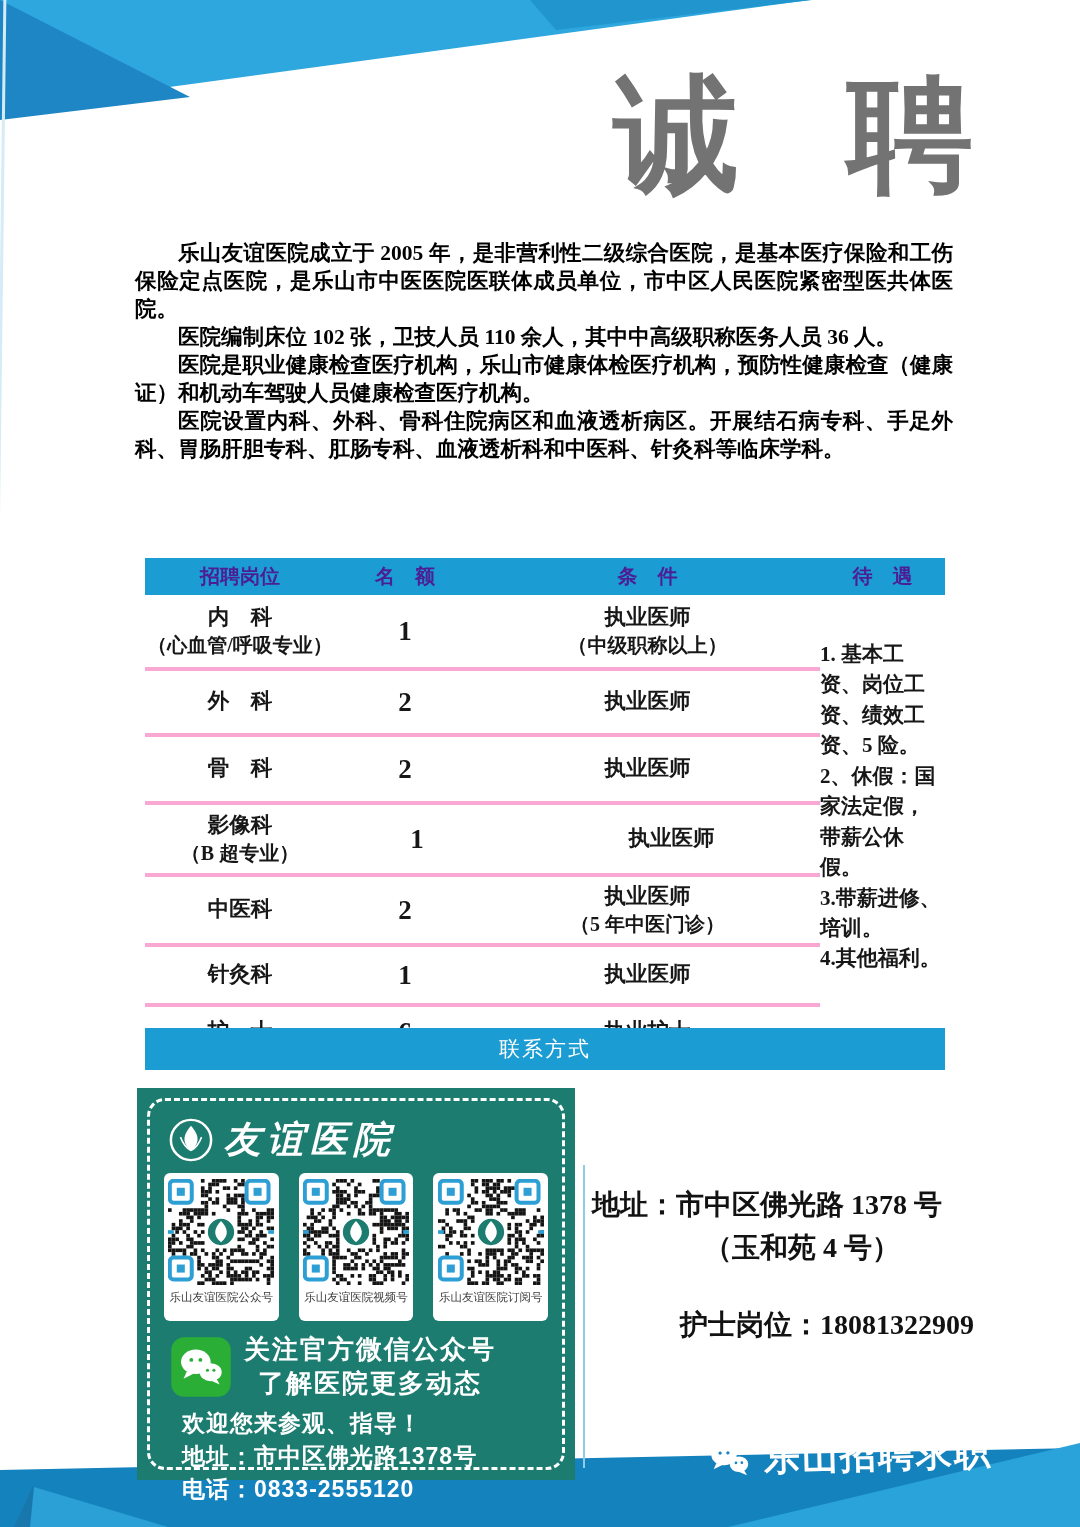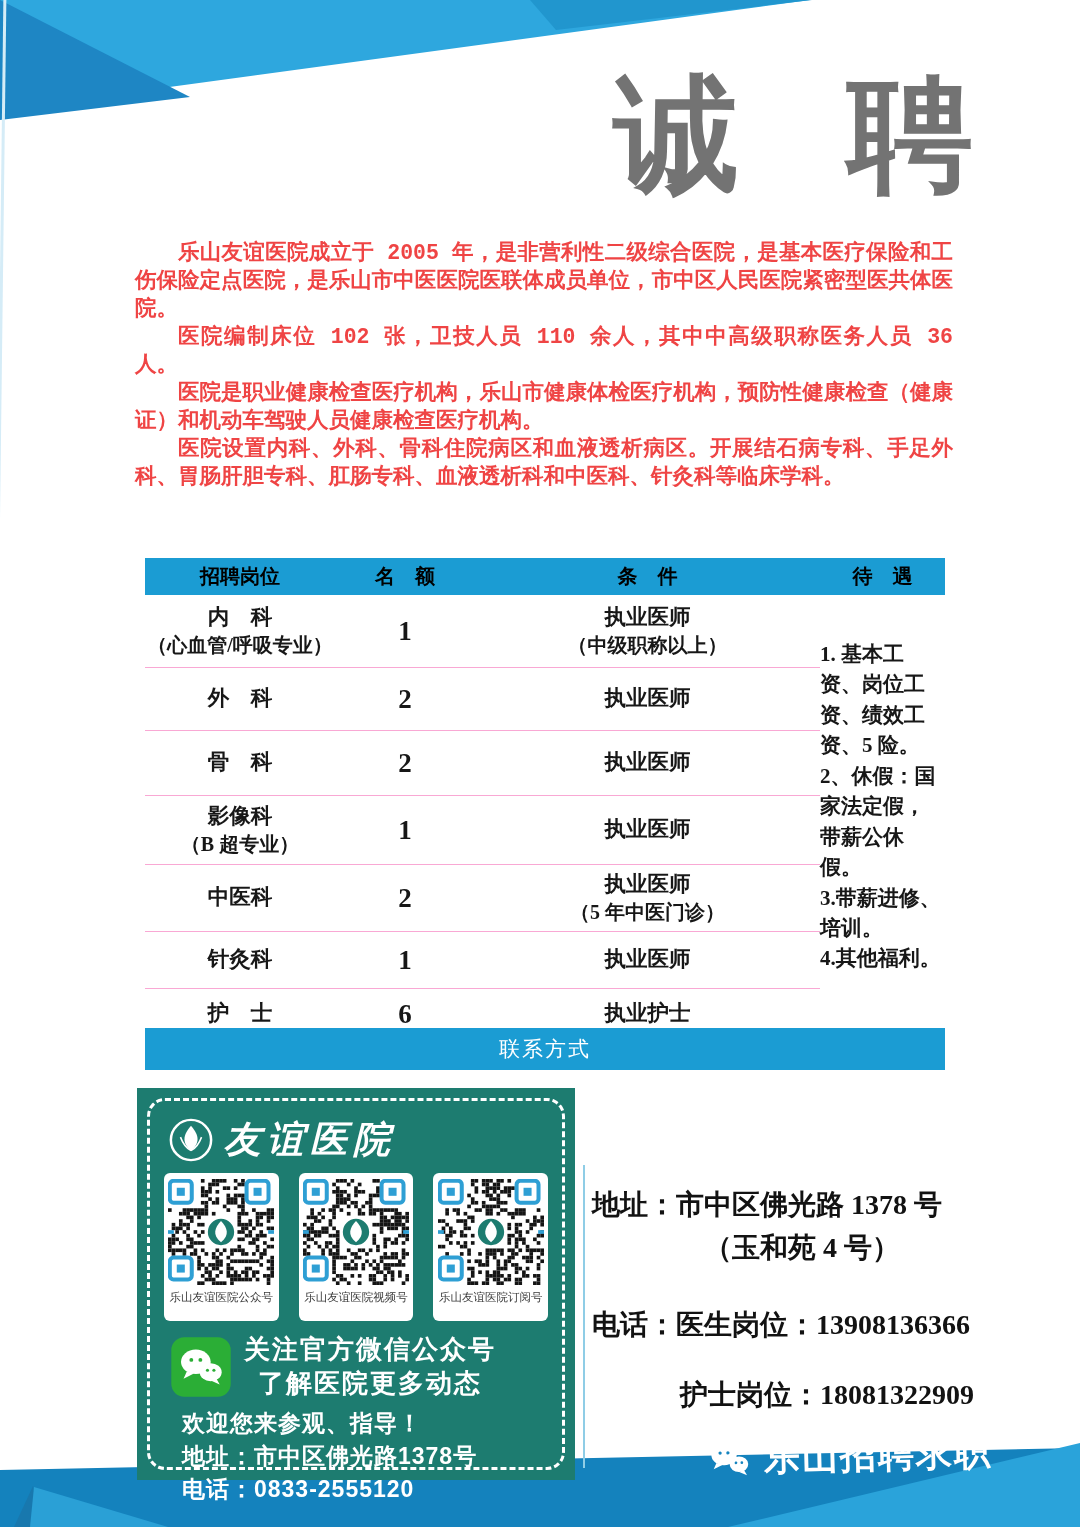--- a/index.html
+++ b/index.html
@@ -14,37 +14,37 @@
   .wedge-bl-dark{background:#1878ae;clip-path:polygon(33px 1486px,40px 1527px,14px 1527px);}
   .wedge-bl-light{background:#2aa0d6;clip-path:polygon(34px 1487px,168px 1527px,30px 1527px);}
   .band-bottom-dark{background:#1482bd;clip-path:polygon(0 1470px,1080px 1448px,1080px 1527px,0 1527px);}
   .band-bottom-light{background:#2aa3da;clip-path:polygon(728px 1527px,1080px 1443px,1080px 1527px);}
 
   .page-title{position:absolute;top:52px;left:0;width:100%;text-align:right;
     font-size:126px;font-weight:700;color:#737373;letter-spacing:0.85em;text-indent:0.85em;
     font-family:"Liberation Serif", serif;}
 
   .intro{position:absolute;left:135px;top:240px;width:818px;
-    font-size:21.5px;line-height:1.3;font-weight:600;color:#ef4444;text-align:justify;font-family:Liberation Mono, monospace;}
+    font-size:21.5px;line-height:1.3;font-weight:600;color:#000000;text-align:justify;}
   .intro p{margin:0;text-indent:2em;}
 
   .rtable{position:absolute;left:145px;top:558px;width:800px;}
   .rtable-header{display:grid;grid-template-columns:190px 140px 345px 125px;
-    background:#1b9cd3;color:#000000;height:37px;align-items:center;text-align:center;
+    background:#1b9cd3;color:#4c1d95;height:37px;align-items:center;text-align:center;
     font-size:20px;font-weight:600;}
   .rtable-body{display:flex;}
   .rtable-rows{width:675px;}
   .trow{display:grid;grid-template-columns:190px 140px 345px;align-items:center;
-    border-bottom:1px solid #f9a8d4;text-align:center;color:#171717;}
+    border-bottom:4px solid #f9a8d4;text-align:center;color:#171717;}
   .trow:last-child{border-bottom:none;}
   .trow .pos,.trow .cond{font-size:21.5px;font-weight:600;line-height:1.3;}
   .trow .quota{font-size:27px;font-weight:600;}
   .sub{display:block;font-size:20px;}
   .sub:empty{display:none;}
-  .r1{height:72px;} .r2{height:62px;} .r3{height:64px;} .r4{height:68px;}
+  .r1{height:72px;} .r2{height:62px;} .r3{height:64px;} .r4{height:68px;gap:12px;}
   .r5{height:66px;} .r6{height:56px;} .r7{height:50px;}
   .benefits{width:125px;padding-top:44px;font-size:21px;font-weight:600;color:#171717;
     line-height:1.45;white-space:pre-line;text-align:left;}
 
   .contact-bar{position:absolute;left:145px;top:1028px;width:800px;height:42px;
     background:#1b9cd3;color:#fff;display:flex;align-items:center;justify-content:center;
     font-size:21px;letter-spacing:2px;font-family:"Liberation Sans",sans-serif;}
 
   .green-card{position:absolute;left:137px;top:1088px;width:438px;height:392px;
     background:#1d7c70;color:#fff;font-family:"Liberation Sans",sans-serif;}
@@ -992,21 +992,20 @@
         <div>电话：0833-2555120</div>
       </div>
     </div>
   </div>
 
   <div class="vdivider"></div>
 
   <div class="contact-info">
     <p class="ci-line">地址：市中区佛光路 1378 号</p>
     <p class="ci-line ci-sub-addr">（玉和苑 4 号）</p>
-    <p class="ci-line">电话：医生岗位：13908136366</p>
     <p class="ci-line ci-sub-nurse">护士岗位：18081322909</p>
   </div>
 
   <div class="brand">
     <svg viewBox="0 0 96 86">
       <ellipse cx="36" cy="32" rx="26" ry="21" fill="#ffffff"></ellipse>
       <path d="M20 48 L14 61 L33 52 Z" fill="#ffffff"></path>
       <ellipse cx="66" cy="52" rx="19" ry="16" fill="#ffffff"></ellipse>
       <path d="M76 64 L82 75 L66 68 Z" fill="#ffffff"></path>
       <circle cx="28" cy="28" r="3.4" fill="#1584bf"></circle>

